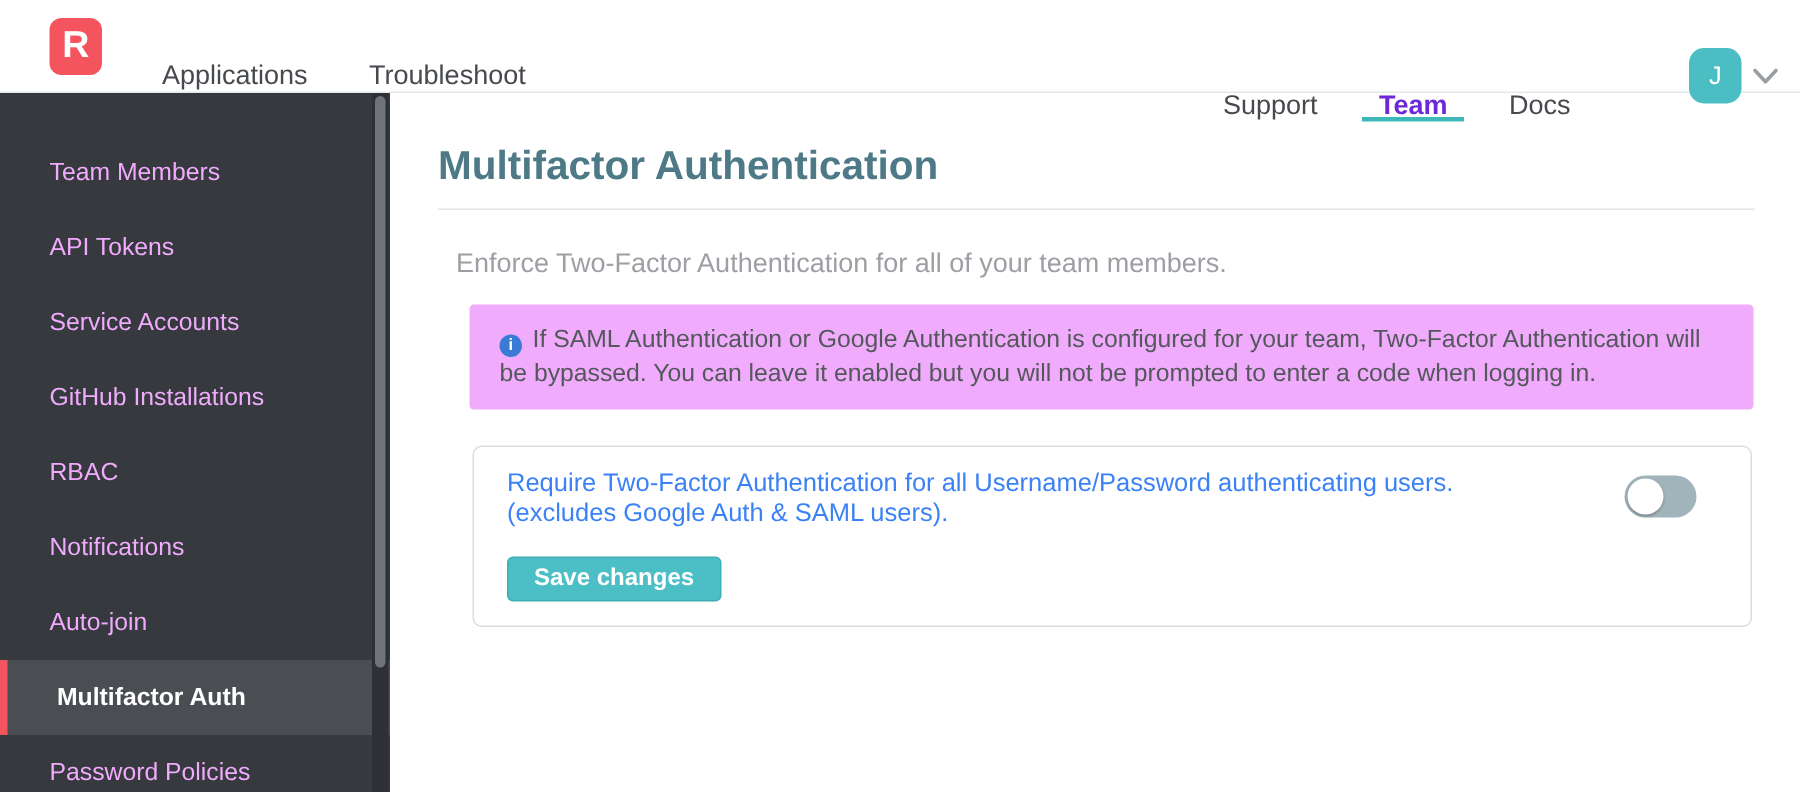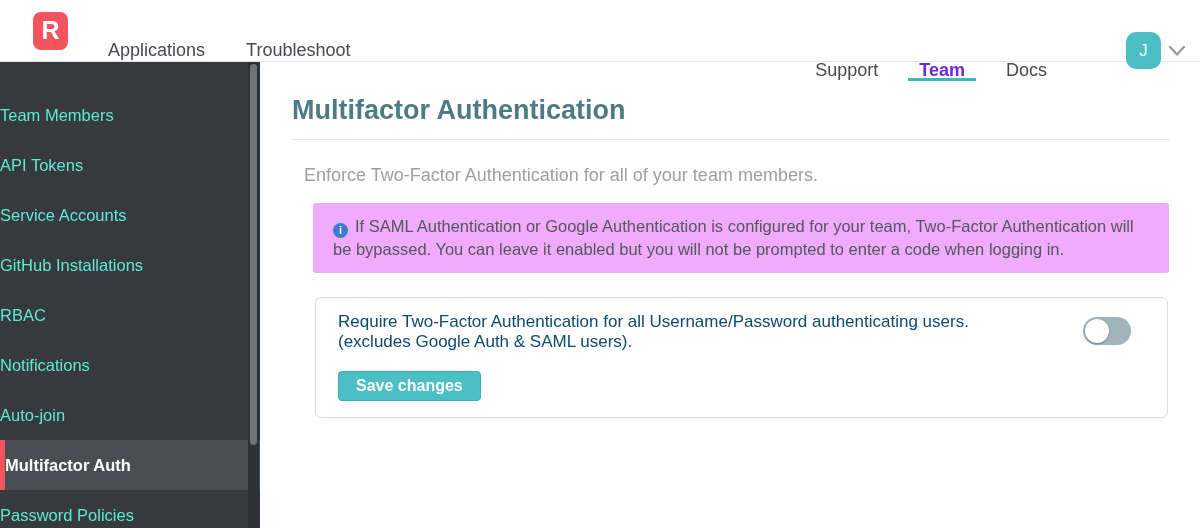--- a/index.html
+++ b/index.html
@@ -38,22 +38,22 @@
     color:#fff; font-size:17px; display:flex; align-items:center; justify-content:center;
   }
   .chevron { display:flex; align-items:center; }
 
   
   .sidebar {
     position:absolute; top:62px; left:0; width:260px; height:466px;
     background:#36393D; padding-top:28px;
   }
   .side-item {
-    height:50px; display:flex; align-items:center; 
-    color:#5eead4; font-size:16.5px; cursor:pointer; white-space:nowrap;
+    height:50px; display:flex; align-items:center; padding-left:33px;
+    color:#f0abfc; font-size:16.5px; cursor:pointer; white-space:nowrap;
   }
   .side-item.active {
     background:#4A4E53; border-left:5px solid #F4545E; 
     color:#fff; font-weight:bold;
   }
   .scroll-track {
     position:absolute; top:0; right:1px; width:11px; height:466px; background:#2D3034;
   }
   .scroll-thumb {
     position:absolute; top:2px; left:2px; width:7px; height:381px;
@@ -76,21 +76,21 @@
     display:inline-flex; width:15px; height:15px; border-radius:50%;
     background:#3A7BD5; color:#fff; font-size:11px; font-weight:bold; font-style:normal;
     align-items:center; justify-content:center; margin-right:7px; vertical-align:-2px;
   }
   .card {
     margin:24px 0 0 23px; width:853px; background:#fff;
     border:1px solid #DADDE0; border-radius:6px;
     padding:14px 36px 16px 22px; display:flex; align-items:flex-start;
   }
   .card-left { flex:1; min-width:0; padding-right:12px; }
-  .card-label { font-size:17px; color:#0c4a6e; line-height:20.5px; }
+  .card-label { font-size:17px; color:#3b82f6; line-height:20.5px; }
   .save-btn {
     margin-top:18px; height:30px; padding:0 17px;
     background:#4CBEC5; border:1px solid #3FAEB4; border-radius:4px;
     color:#fff; font-weight:bold; font-size:16px; cursor:pointer;
     font-family:inherit; display:inline-flex; align-items:center;
   }
   .toggle {
     width:48px; height:28px; border-radius:14px; background:#A2B4BB;
     position:relative; margin-top:5px; flex:none; cursor:pointer;
   }

